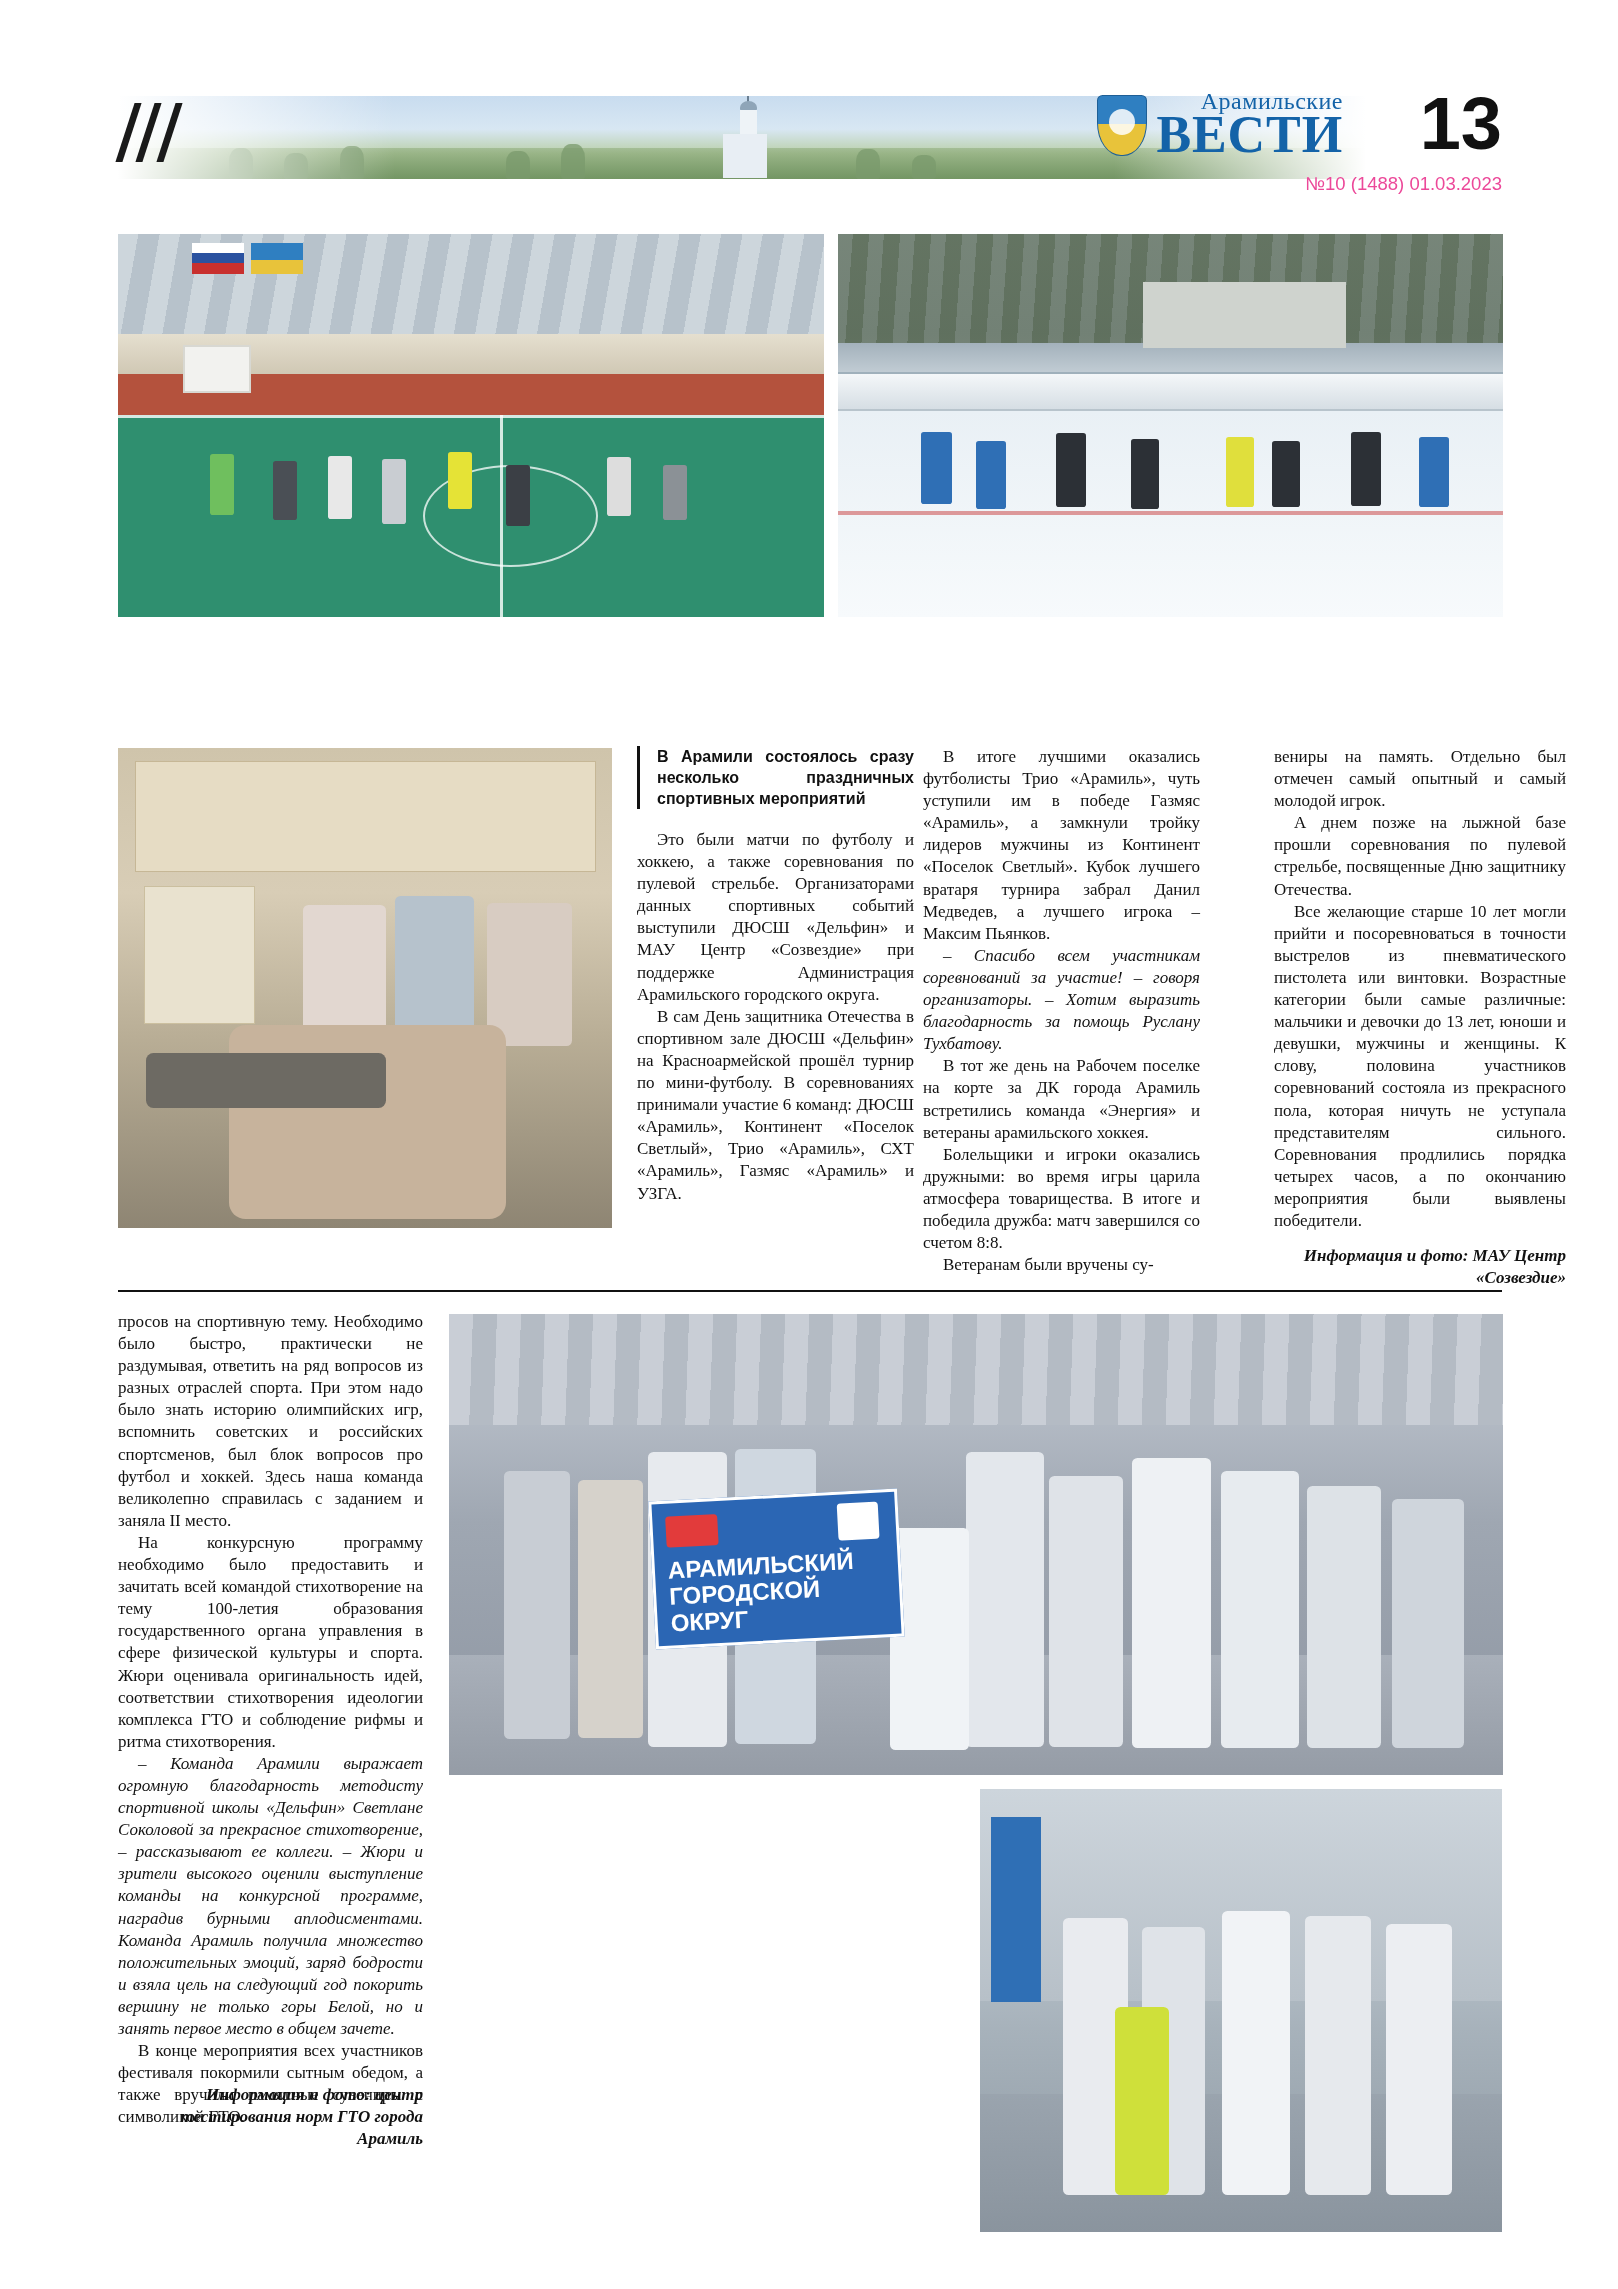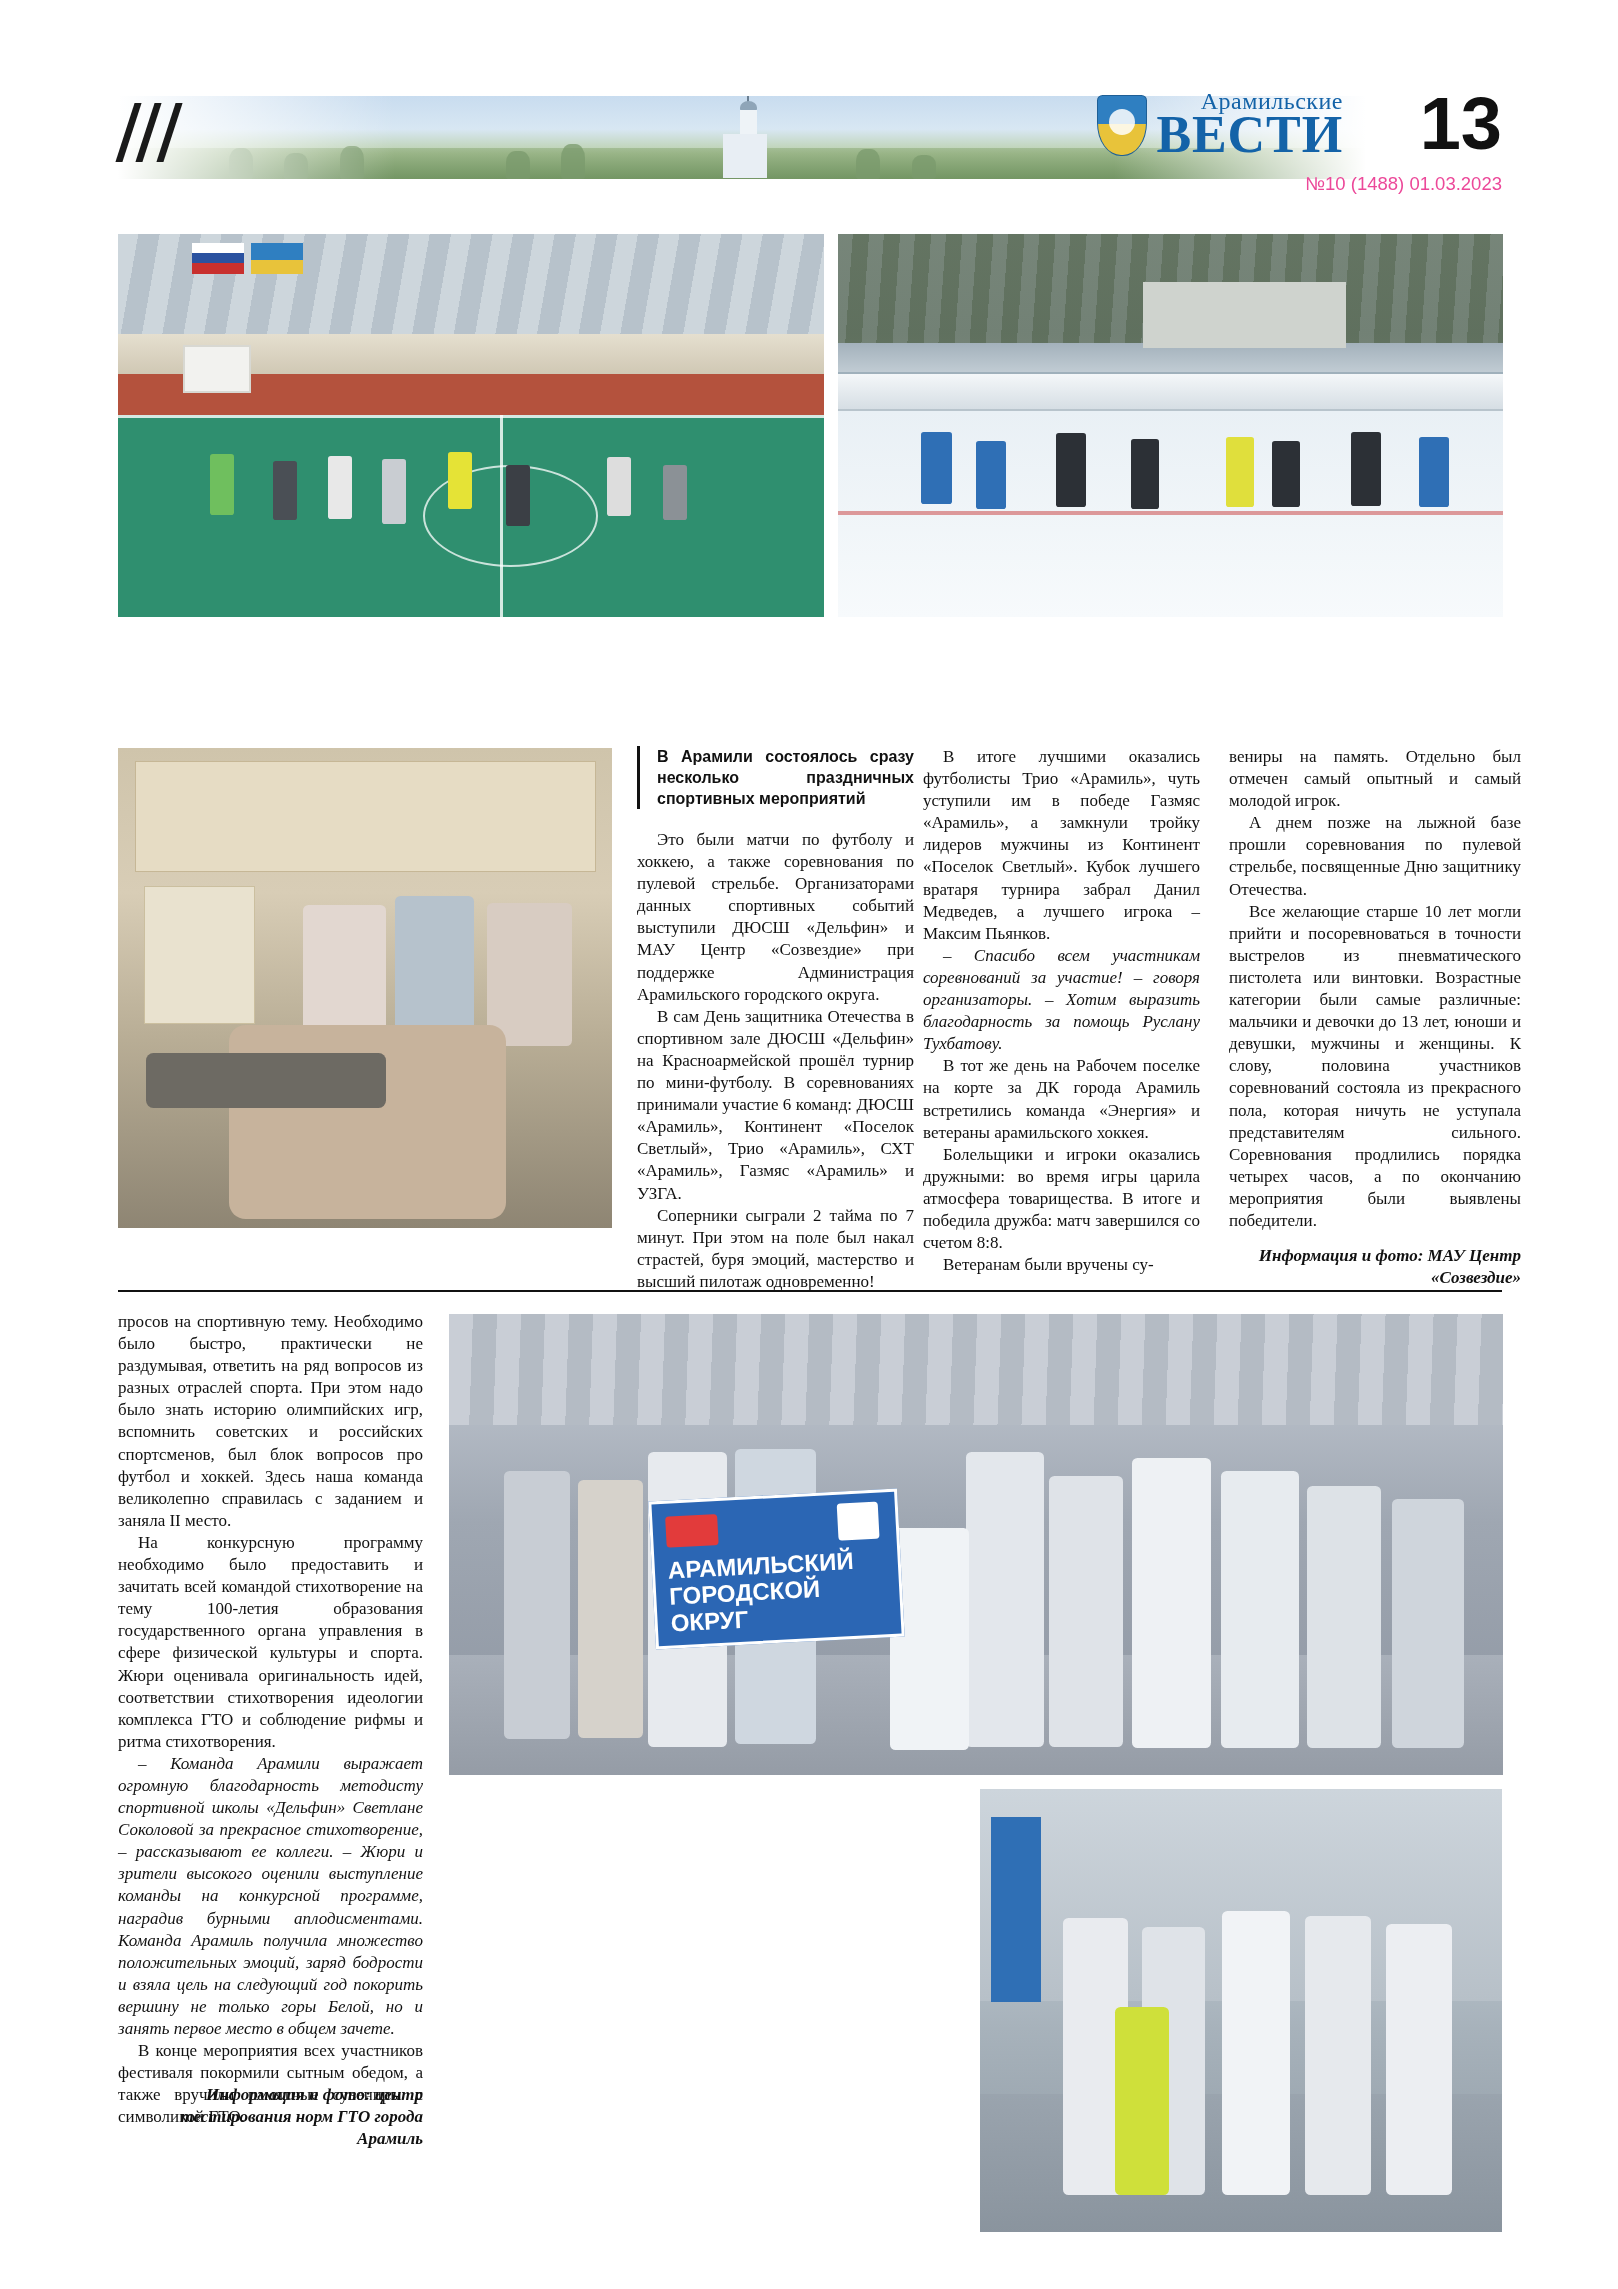--- a/index.html
+++ b/index.html
@@ -175,21 +175,21 @@
     text-align:justify;
     hyphens:auto;
     -webkit-hyphens:auto;
   }
   .col p { margin:0; text-indent:20px; }
   .col p.noind { text-indent:0; }
   .col p.ital { font-style:italic; }
 
   #col1 { left:637px; top:829px; width:277px; }
   #col2 { left:923px; top:746px; width:277px; }
-  #col3 { left:1229px; top:746px; width:292px; }
+  #col3 { left:1274px; top:746px; width:292px; }
 
   .byline {
     font-style:italic; font-weight:bold; text-align:right;
     font-size:17px; line-height:1.3; margin-top:13px;
   }
 
   .rule {
     position:absolute; background:#111;
   }
   .rule-top { left:118px; top:1290px; width:1384px; height:1.8px; }
@@ -325,21 +325,20 @@
     <div class="a1p-person" style="left:369px;top:155px;width:85px;height:143px;background:#d8ccc2;"></div>
     <div class="a1p-person" style="left:111px;top:277px;width:277px;height:194px;background:#c7b39c;border-radius:16.6px;"></div>
     <div class="a1p-person" style="left:28px;top:305px;width:240px;height:55px;background:#6d6a63;border-radius:7.4px;"></div>
   </div>
 
   <div class="lead">В Арамили состоялось сразу несколько праздничных спортивных мероприятий</div>
 
   <div class="col" id="col1">
     <p>Это были матчи по футболу и хоккею, а также соревнования по пулевой стрельбе. Организаторами данных спортивных событий выступили ДЮСШ «Дельфин» и МАУ Центр «Созвездие» при поддержке Администрация Арамильского городского округа.</p>
     <p>В сам День защитника Отечества в спортивном зале ДЮСШ «Дельфин» на Красноармейской прошёл турнир по мини-футболу. В соревнованиях принимали участие 6 команд: ДЮСШ «Арамиль», Континент «Поселок Светлый», Трио «Арамиль», СХТ «Арамиль», Газмяс «Арамиль» и УЗГА.</p>
-    <p>Соперники сыграли 2 тайма по 7 минут. При этом на поле был накал страстей, буря эмоций, мастерство и высший пилотаж одновременно!</p>
   </div>
 
   <div class="col" id="col2">
     <p>В итоге лучшими оказались футболисты Трио «Арамиль», чуть уступили им в победе Газмяс «Арамиль», а замкнули тройку лидеров мужчины из Континент «Поселок Светлый». Кубок лучшего вратаря турнира забрал Данил Медведев, а лучшего игрока – Максим Пьянков.</p>
     <p class="ital">– Спасибо всем участникам соревнований за участие! – говоря организаторы. – Хотим выразить благодарность за помощь Руслану Тухбатову.</p>
     <p>В тот же день на Рабочем поселке на корте за ДК города Арамиль встретились команда «Энергия» и ветераны арамильского хоккея.</p>
     <p>Болельщики и игроки оказались дружными: во время игры царила атмосфера товарищества. В итоге и победила дружба: матч завершился со счетом 8:8.</p>
     <p>Ветеранам были вручены су-</p>
   </div>
 

